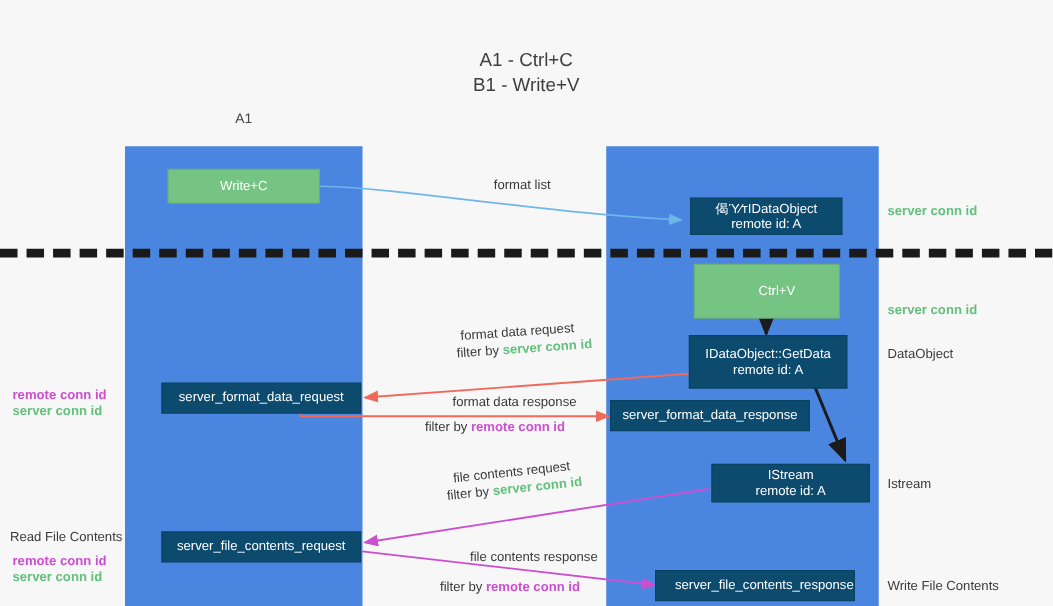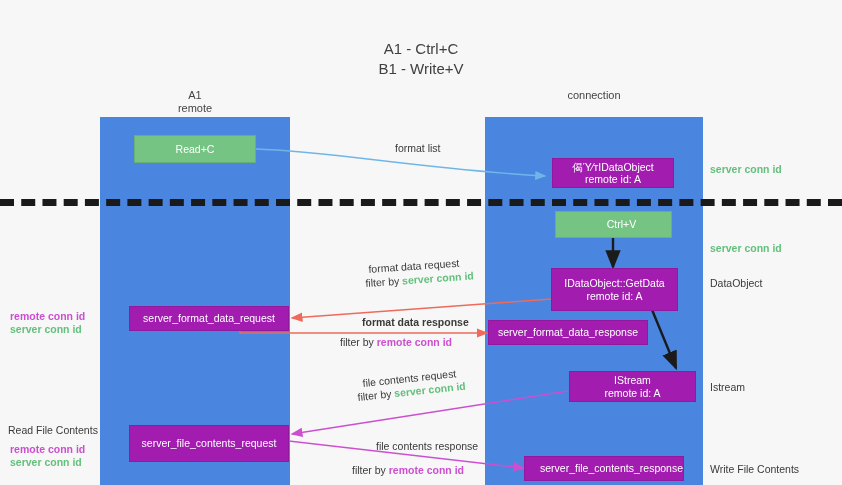--- a/index.html
+++ b/index.html
@@ -29,21 +29,21 @@
   }
   .lane-head .t1{display:block;}
   .lane-head .t2{display:block;}
 
   .node{
     position:absolute;box-sizing:border-box;
     display:flex;flex-direction:column;align-items:center;justify-content:center;
     color:#ffffff;font-size:10.5px;line-height:12.5px;text-align:center;
     border:1px solid rgba(0,0,0,0.10);
   }
-  .node.orange{background:#a21caf;}
+  .node.orange{background:#0c4a6e;}
   .node.green{background:#76c483;}
   .node span{display:block;white-space:nowrap;}
 
   .edgelabel{
     position:absolute;font-size:10.5px;line-height:13px;color:#3a3a3a;white-space:nowrap;
   }
   .edgelabel.rot{transform-origin:0 0;}
   .green-t{color:#63c07c;font-weight:bold;}
   .mag-t{color:#cc4fd0;font-weight:bold;}
 
@@ -63,24 +63,22 @@
 
 <div id="stage">
 
   <div class="title">
     <div>A1 - Ctrl+C</div>
     <div>B1 - Write+V</div>
   </div>
 
   <div class="lane-head" style="left:100px;top:58px;width:190px;">
     <span class="t1">A1</span>
-    <span class="t2">remote</span>
   </div>
   <div class="lane-head" style="left:485px;top:58px;width:218px;">
-    <span class="t2">connection</span>
   </div>
 
   <div class="lane" id="lane-a"></div>
   <div class="lane" id="lane-b"></div>
 
   <svg class="layer" viewBox="0 0 842 485">
     <defs>
       <marker id="ar-blue" markerWidth="9" markerHeight="9" refX="7" refY="3.2" orient="auto">
         <path d="M0,0 L8,3.2 L0,6.4 z" fill="#6fb6e8"></path>
       </marker>
@@ -106,29 +104,29 @@
     <path d="M648,269 L676,337" stroke="#1b1b1b" stroke-width="2.4" fill="none" marker-end="url(#ar-black)"></path>
 
     <path d="M568,360 L292,403" stroke="#cc4fd0" stroke-width="1.5" fill="none" marker-end="url(#ar-mag)"></path>
 
     <path d="M236,403 L236,404 L524,437" stroke="#cc4fd0" stroke-width="1.5" fill="none" marker-end="url(#ar-mag)"></path>
   </svg>
 
   <div class="dashline"></div>
 
   <div class="node green" style="left:134px;top:104px;width:122px;height:28px;">
-    <span>Read+C</span>
+    <span>Write+C</span>
   </div>
 
   <div class="node orange" style="left:552px;top:127px;width:122px;height:30px;">
     <span>偈Ύ⁄тIDataObject</span>
     <span>remote id: A</span>
   </div>
 
-  <div class="node green" style="left:555px;top:180px;width:117px;height:27px;padding-left:16px;">
+  <div class="node green" style="left:555px;top:180px;width:117px;height:44px;padding-left:16px;">
     <span>Ctrl+V</span>
   </div>
 
   <div class="node orange" style="left:551px;top:237px;width:127px;height:43px;">
     <span>IDataObject::GetData</span>
     <span>remote id: A</span>
   </div>
 
   <div class="node orange" style="left:488px;top:289px;width:160px;height:25px;">
     <span>server_format_data_response</span>
@@ -136,40 +134,40 @@
 
   <div class="node orange" style="left:129px;top:275px;width:160px;height:25px;">
     <span>server_format_data_request</span>
   </div>
 
   <div class="node orange" style="left:569px;top:340px;width:127px;height:31px;">
     <span>IStream</span>
     <span>remote id: A</span>
   </div>
 
-  <div class="node orange" style="left:129px;top:394px;width:160px;height:37px;">
+  <div class="node orange" style="left:129px;top:394px;width:160px;height:25px;">
     <span>server_file_contents_request</span>
   </div>
 
   <div class="node orange" style="left:524px;top:425px;width:160px;height:25px;align-items:flex-end;">
     <span>server_file_contents_response</span>
   </div>
 
   <div class="edgelabel" style="left:395px;top:111px;">
     <span>format list</span>
   </div>
 
   <div class="edgelabel rot" style="left:368px;top:232px;transform:rotate(-4deg);">
     <span>format data request</span>
   </div>
   <div class="edgelabel rot" style="left:365px;top:246px;transform:rotate(-4deg);">
     <span>filter by </span><span class="green-t">server conn id</span>
   </div>
 
-  <div class="edgelabel" style="left:362px;top:285px;font-weight:bold;">
+  <div class="edgelabel" style="left:362px;top:285px;">
     <span>format data response</span>
   </div>
   <div class="edgelabel" style="left:340px;top:305px;">
     <span>filter by </span><span class="mag-t">remote conn id</span>
   </div>
 
   <div class="edgelabel rot" style="left:362px;top:346px;transform:rotate(-6deg);">
     <span>file contents request</span>
   </div>
   <div class="edgelabel rot" style="left:357px;top:360px;transform:rotate(-6deg);">

